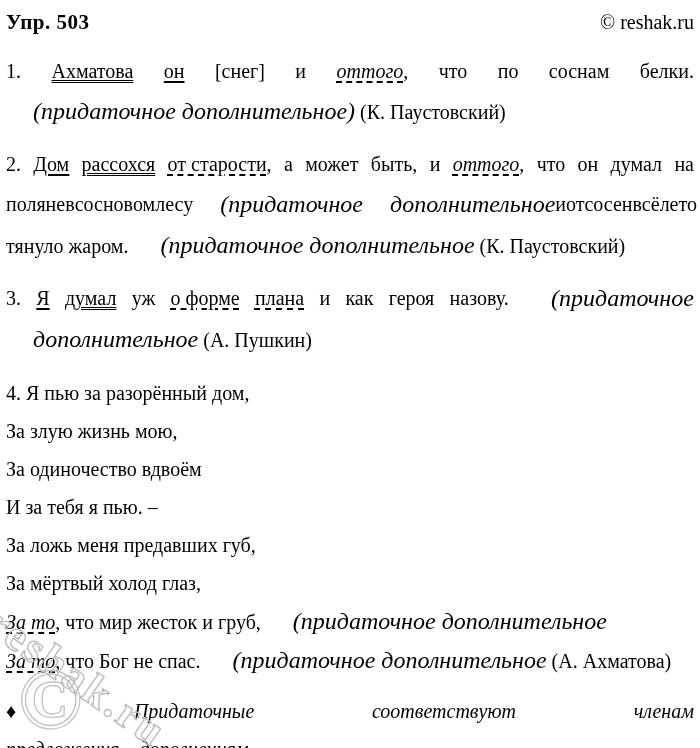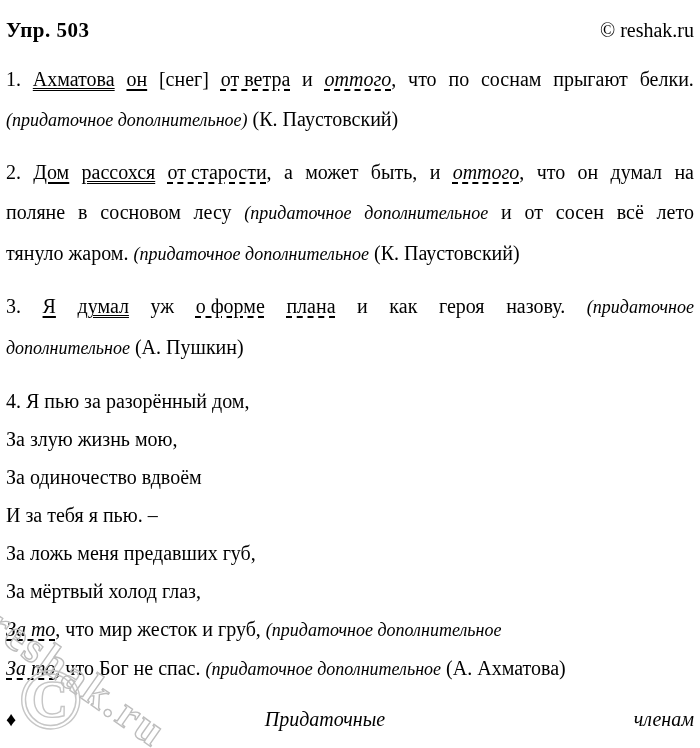--- a/index.html
+++ b/index.html
@@ -2,38 +2,38 @@
 <html><head>
 <meta charset="utf-8">
 <style>
   html,body{margin:0;padding:0;}
   body{
     width:700px;height:748px;overflow:hidden;background:#ffffff;color:#000;
     font-family:"Liberation Serif","DejaVu Serif",serif;
   }
   .page{position:relative;width:700px;height:748px;padding:0 6px;box-sizing:border-box;}
   .content-layer{position:relative;z-index:1;}
-  .hdr{display:flex;justify-content:space-between;align-items:baseline;padding-top:17px;font-size:20px;line-height:26px;}
+  .hdr{display:flex;justify-content:space-between;align-items:baseline;padding-top:9px;font-size:20px;line-height:26px;}
   .hdr .ex{font-weight:bold;font-size:21px;letter-spacing:.5px;}
   .block{margin:0;}
   .block[data-block="sentence-1"]{margin-top:16px;}
   .block[data-block="sentence-2"]{margin-top:12px;}
   .block[data-block="sentence-3"]{margin-top:12px;}
   .block[data-block="poem"]{margin-top:14px;}
   .block[data-block="note"]{margin-top:12px;}
   .line{font-size:20px;line-height:40px;white-space:nowrap;}
   .block[data-block="poem"] .line,.block[data-block="note"] .line{line-height:38px;}
   .line.j{display:flex;justify-content:space-between;}
   .line.j .cluster{flex:0 0 auto;}
   .sg{white-space:pre;}
   .u1{text-decoration-line:underline;text-decoration-style:solid;text-decoration-thickness:1.5px;text-underline-offset:3px;}
   .u2{text-decoration-line:underline;text-decoration-style:double;text-decoration-thickness:1px;text-underline-offset:2px;}
   .ud{text-decoration-line:underline;text-decoration-style:dashed;text-decoration-thickness:1.5px;text-underline-offset:3px;}
   .bd{font-weight:normal;font-style:italic;text-decoration-line:underline;text-decoration-style:dashed;text-decoration-thickness:1.5px;text-underline-offset:3px;}
-  .i{font-style:italic;font-size:18px;}
+  .i{font-style:italic;font-size:24px;margin-left:27px;}
   .fi{font-style:italic;}
   
   .wm{position:absolute;z-index:2;pointer-events:none;color:transparent;
       -webkit-text-stroke:1.4px #bdbdbd;font-weight:bold;}
   .wm-c{left:18px;top:656px;font-size:86px;line-height:86px;-webkit-text-stroke:1.4px #c6c6c6;}
   .wm-text{left:4px;top:600px;font-size:44px;line-height:44px;letter-spacing:3px;
       transform:rotate(35deg);transform-origin:0 0;}
 </style>
 </head>
 <body>
@@ -44,27 +44,25 @@
       <span class="ex">Упр. 503</span>
       <span class="site">© reshak.ru</span>
     </div>
     <div class="content" id="content">
         <div class="block" data-block="sentence-1">
           <div class="line j">
             <span class="cluster"><span class="sg">1.</span></span>
             <span class="cluster"><span class="sg u2">Ахматова</span></span>
             <span class="cluster"><span class="sg u1">он</span></span>
             <span class="cluster"><span class="sg">[снег]</span></span>
-            <span class="cluster"><span class="sg ud">от ветра</span></span>
             <span class="cluster"><span class="sg">и</span></span>
             <span class="cluster"><span class="sg bd">оттого</span><span class="sg">,</span></span>
             <span class="cluster"><span class="sg">что</span></span>
             <span class="cluster"><span class="sg">по</span></span>
             <span class="cluster"><span class="sg">соснам</span></span>
-            <span class="cluster"><span class="sg">прыгают</span></span>
             <span class="cluster"><span class="sg">белки.</span></span>
           </div>
           <div class="line"><span class="cluster"><span class="sg i">(придаточное дополнительное)</span></span> <span class="cluster"><span class="sg">(К. Паустовский)</span></span></div>
         </div>
         <div class="block" data-block="sentence-2">
           <div class="line j">
             <span class="cluster"><span class="sg">2.</span></span>
             <span class="cluster"><span class="sg u1">Дом</span></span>
             <span class="cluster"><span class="sg u2">рассохся</span></span>
             <span class="cluster"><span class="sg ud">от старости</span><span class="sg">,</span></span>
@@ -116,20 +114,21 @@
           <div class="line"><span class="cluster"><span class="sg">И за тебя я пью. –</span></span></div>
           <div class="line"><span class="cluster"><span class="sg">За ложь меня предавших губ,</span></span></div>
           <div class="line"><span class="cluster"><span class="sg">За мёртвый холод глаз,</span></span></div>
           <div class="line"><span class="cluster"><span class="sg bd">За то</span><span class="sg">, что мир жесток и груб,</span></span> <span class="cluster"><span class="sg i">(придаточное дополнительное</span></span></div>
           <div class="line"><span class="cluster"><span class="sg bd">За то</span><span class="sg">, что Бог не спас.</span></span> <span class="cluster"><span class="sg i">(придаточное дополнительное</span></span> <span class="cluster"><span class="sg">(А. Ахматова)</span></span></div>
         </div>
         <div class="block" data-block="note">
           <div class="line j">
             <span class="cluster"><span class="sg">♦</span></span>
             <span class="cluster"><span class="sg fi">Придаточные</span></span>
+            <span class="cluster"><span class="sg fi">соответствуют</span></span>
             <span class="cluster"><span class="sg fi">членам</span></span>
           </div>
           <div class="line"><span class="cluster"><span class="sg fi">предложения – дополнениям.</span></span></div>
         </div>
       </div>
   </div>
   <div class="wm wm-c">©</div>
   <div class="wm wm-text">reshak.ru</div>
 </div>
 

